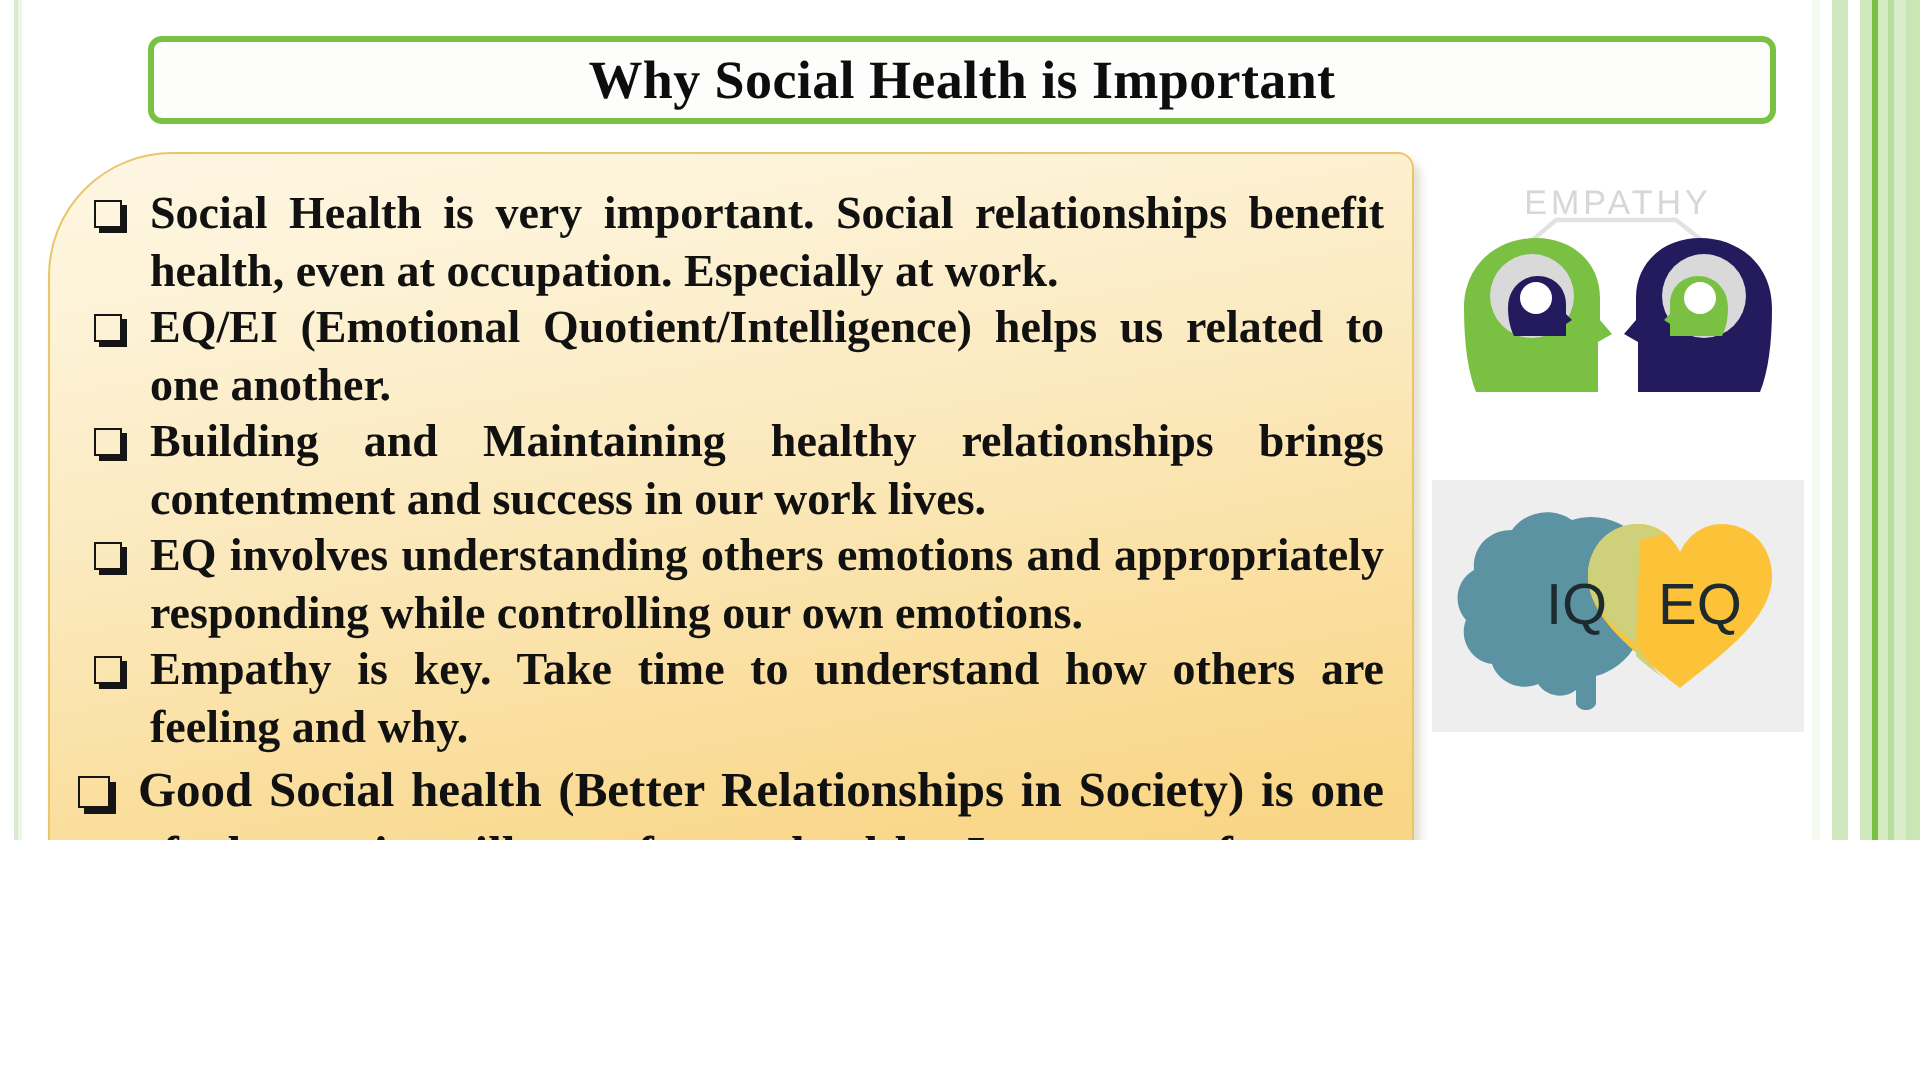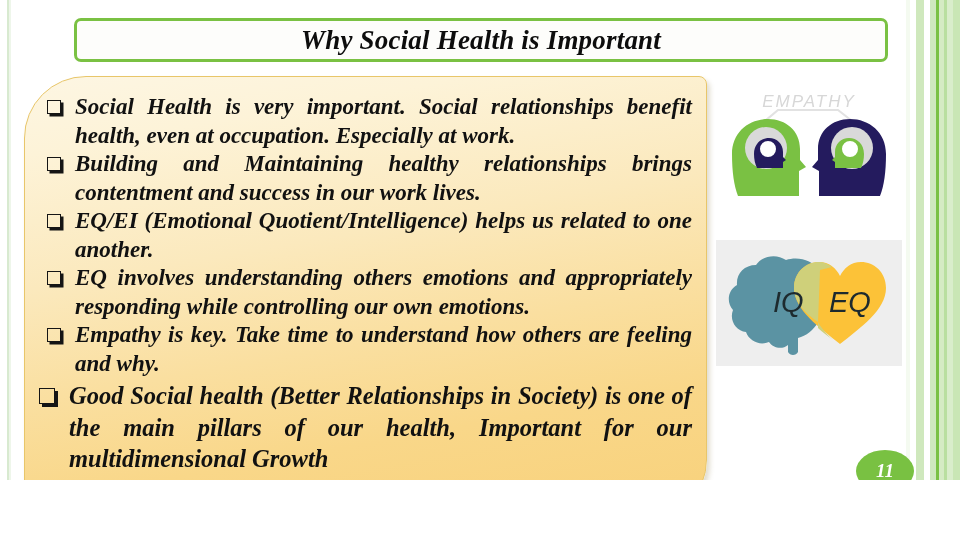--- a/index.html
+++ b/index.html
@@ -9,24 +9,23 @@
   }
   body {
     width: 960px;
     height: 540px;
     overflow: hidden;
     font-family: "Liberation Serif", serif;
   }
   .slide {
     position: relative;
     width: 960px;
-    height: 480px;
+    height: 420px;
     background: #ffffff;
     overflow: hidden;
-    font-style: italic;
   }
 
   
   .left-rule {
     position: absolute;
     left: 6px; top: 0;
     width: 5px; height: 540px;
     background: linear-gradient(to right,
        #ffffff 0px, #ffffff 1px,
        #d8ead0 1px, #d8ead0 3px,
@@ -207,26 +206,26 @@
   <div class="content-panel">
     <ul class="bullet-list">
 
       <li class="bullet">
         <span class="sq"></span>
         <span class="txt">Social Health is very important. Social relationships benefit health, even at occupation. Especially at work.</span>
       </li>
 
       <li class="bullet">
         <span class="sq"></span>
+        <span class="txt">EQ/EI (Emotional Quotient/Intelligence) helps us related to one another.</span>
+      </li>
+
+      <li class="bullet">
+        <span class="sq"></span>
         <span class="txt">Building and Maintaining healthy relationships brings contentment and success in our work lives.</span>
-      </li>
-
-      <li class="bullet">
-        <span class="sq"></span>
-        <span class="txt">EQ/EI (Emotional Quotient/Intelligence) helps us related to one another.</span>
       </li>
 
       <li class="bullet">
         <span class="sq"></span>
         <span class="txt">EQ involves understanding others emotions and appropriately  responding while controlling our own emotions.</span>
       </li>
 
       <li class="bullet">
         <span class="sq"></span>
         <span class="txt">Empathy is key. Take time to understand how others are feeling and why.</span>

